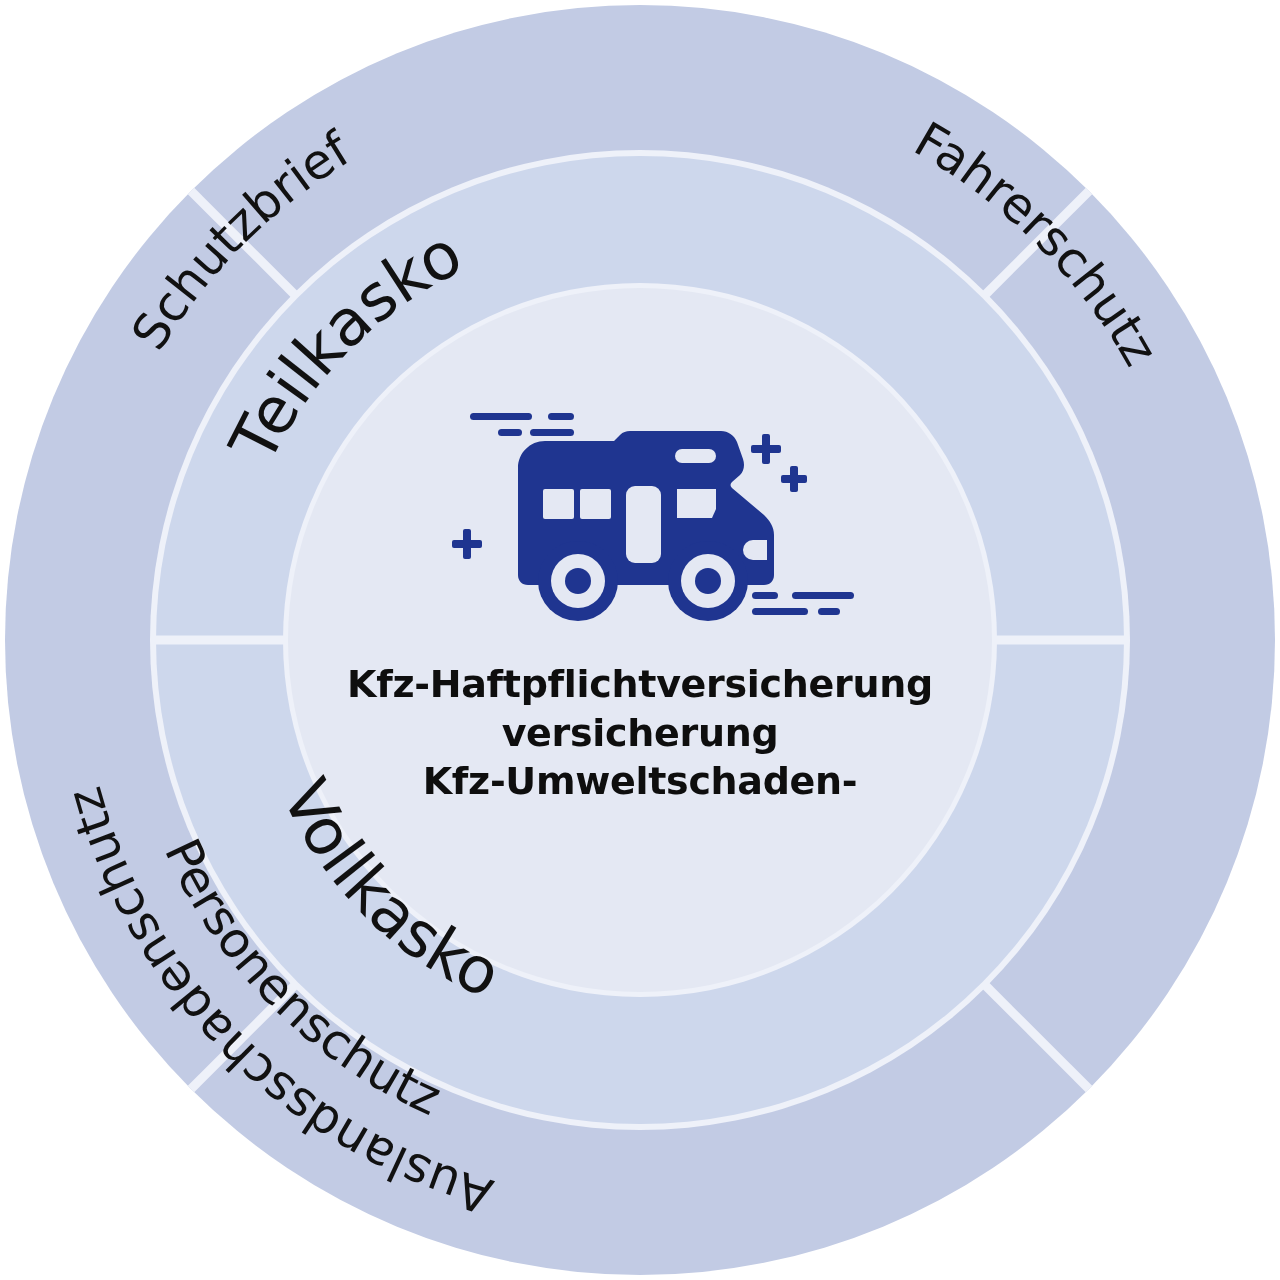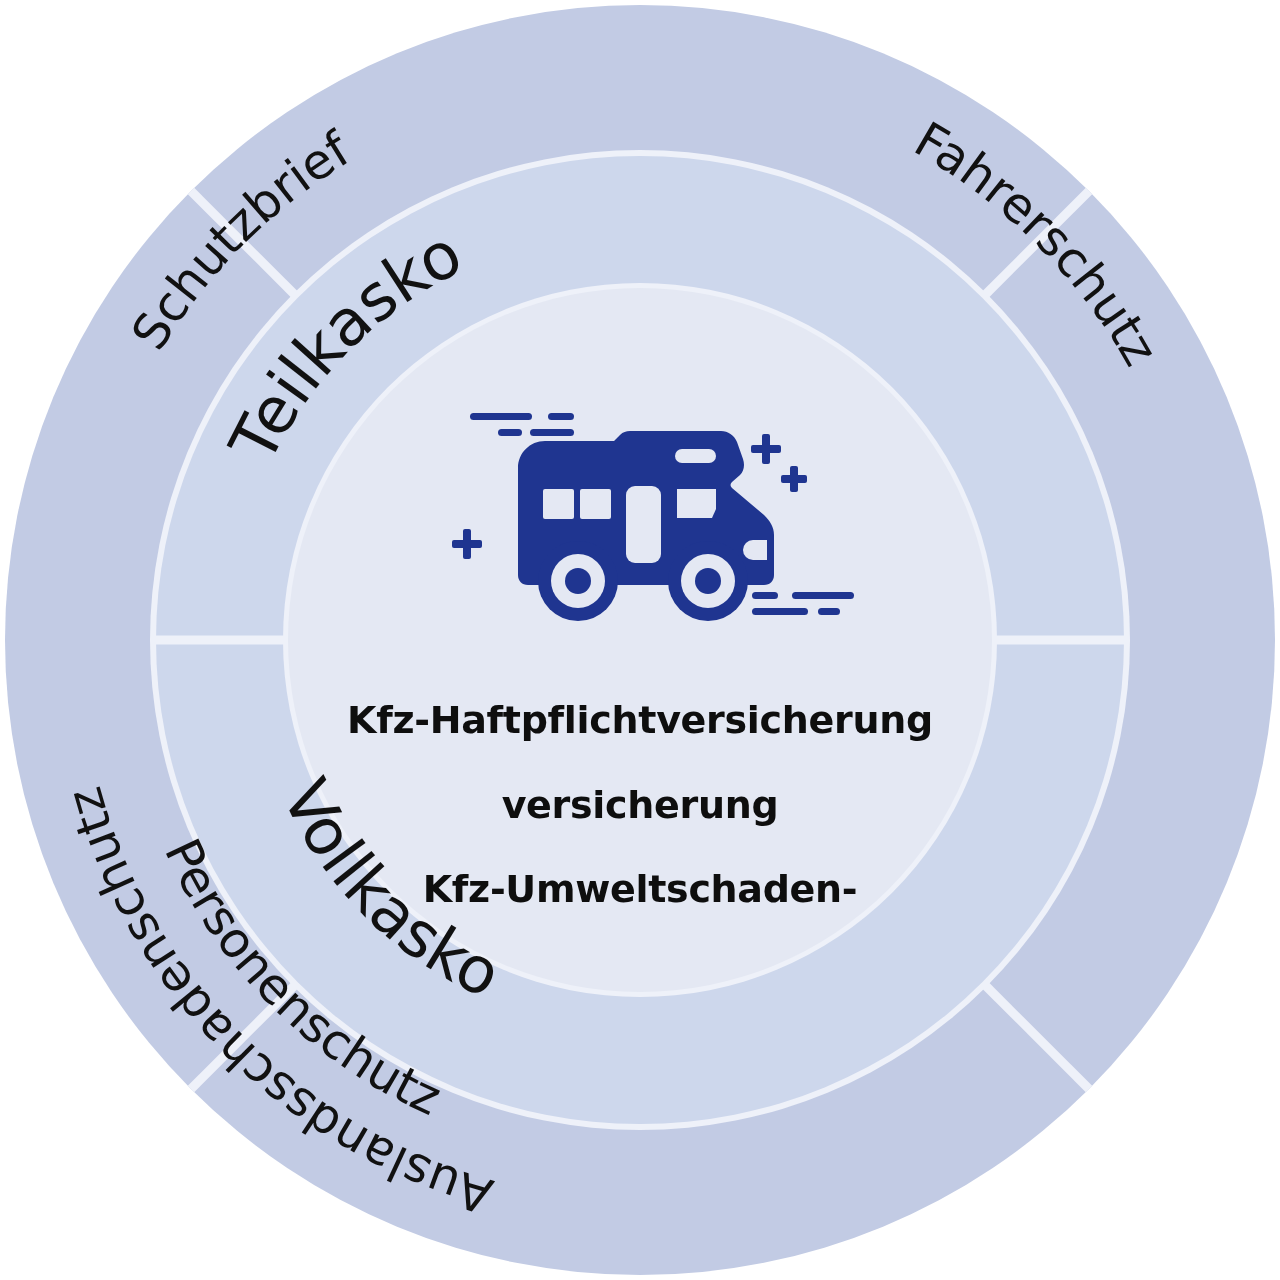--- a/index.html
+++ b/index.html
@@ -42,21 +42,21 @@
     transform: translateX(-50%);
     width: 640px;
     text-align: center;
     font-family: "DejaVu Sans", sans-serif;
     font-weight: bold;
     font-size: 38px;
     line-height: 1.28;
     color: #0e0e0e;
     letter-spacing: -0.3px;
   }
-  .center-text .line { display: block; white-space: nowrap; margin-top: 36px; }
+  .center-text .line { display: block; white-space: nowrap; }
 
   .vehicle-icon-wrap {
     position: absolute;
     left: 440px;
     top: 385px;
     width: 450px;
     height: 250px;
   }
   .vehicle-icon-wrap svg { display: block; width: 450px; height: 250px; }
 </style>

